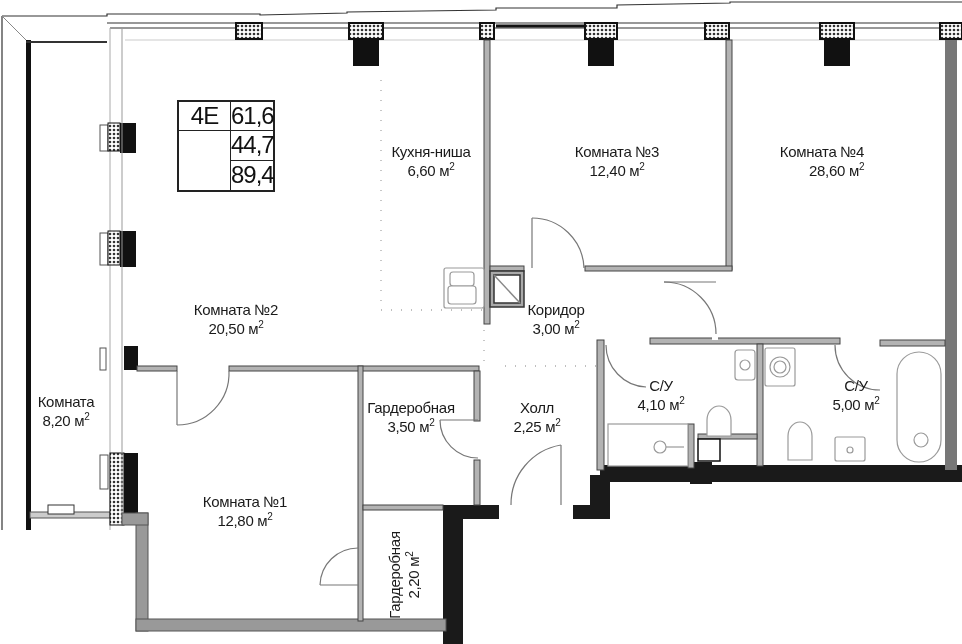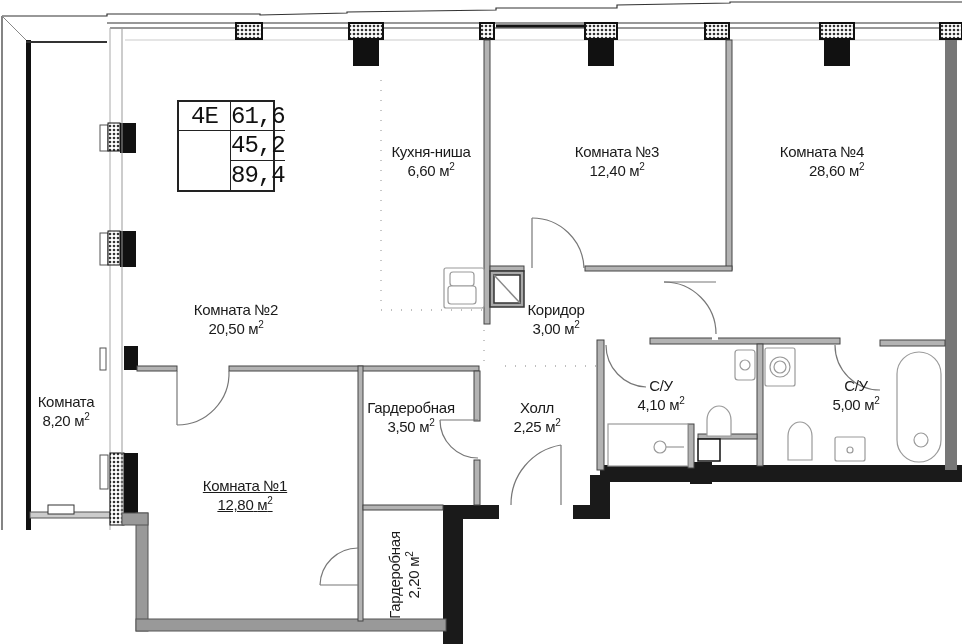--- a/index.html
+++ b/index.html
@@ -9,21 +9,21 @@
   .lbl { position: absolute; text-align: center; color: #1a1a1a; font-size: 15px;
          line-height: 19px; transform: translateX(-50%); white-space: nowrap;
          font-family: "Liberation Sans", "DejaVu Sans", sans-serif; letter-spacing: -0.3px; }
   .lbl .area sup { font-size: 10px; vertical-align: 6px; line-height: 0; }
   .vert { transform: translate(-50%,-50%) rotate(-90deg); }
   .badge { position: absolute; left: 177px; top: 100px; width: 98px; height: 92px;
            border: 2px solid #222; box-sizing: border-box; display: grid;
            grid-template-columns: 52px 1fr; grid-template-rows: 1fr 1fr 1fr; background:#fff; }
   .badge div { border-right: 1px solid #222; border-bottom: 1px solid #222; display:flex;
                align-items:center; justify-content:center; font-size: 24px; color:#111;
-               font-family: Liberation Mono, monospace; letter-spacing:-1px; }
+               font-family: Liberation Sans, sans-serif; letter-spacing:-1px; }
   .badge .code { grid-row: 1 / 2; }
   .badge .blank { grid-row: 2 / 4; border-bottom: none; }
   .badge .v { border-right: none; }
   .badge .v:last-child { border-bottom: none; }
 </style>
 </head>
 <body>
 
 <svg id="plan" viewBox="0 0 962 644" xmlns="http://www.w3.org/2000/svg">
   <defs>
@@ -172,21 +172,21 @@
     <line x1="381" y1="310" x2="484" y2="310"></line>
     <line x1="484" y1="330" x2="484" y2="366"></line>
     <line x1="505" y1="366" x2="600" y2="366"></line>
   </g>
 </svg>
 
 <div class="badge">
   <div class="code">4E</div>
   <div class="v">61,6</div>
   <div class="blank"></div>
-  <div class="v">45,2</div>
+  <div class="v">44,7</div>
   <div class="v">89,4</div>
 </div>
 
 <div class="lbl" style="left:431px;top:142px;">
   <div>Кухня-ниша</div>
   <div class="area"><span>6,60</span> <span>м</span><sup>2</sup></div>
 </div>
 <div class="lbl" style="left:592px;top:142px;margin-left:25px;">
   <div>Комната №3</div>
   <div class="area"><span>12,40</span> <span>м</span><sup>2</sup></div>
@@ -216,20 +216,20 @@
   <div class="area"><span>8,20</span> <span>м</span><sup>2</sup></div>
 </div>
 <div class="lbl" style="left:411px;top:398px;">
   <div>Гардеробная</div>
   <div class="area"><span>3,50</span> <span>м</span><sup>2</sup></div>
 </div>
 <div class="lbl" style="left:537px;top:398px;">
   <div>Холл</div>
   <div class="area"><span>2,25</span> <span>м</span><sup>2</sup></div>
 </div>
-<div class="lbl" style="left:245px;top:476px;text-decoration:underline;">
+<div class="lbl" style="left:245px;top:492px;">
   <div>Комната №1</div>
   <div class="area"><span>12,80</span> <span>м</span><sup>2</sup></div>
 </div>
 <div class="lbl vert" style="left:404px;top:575px;">
   <div>Гардеробная</div>
   <div class="area"><span>2,20</span> <span>м</span><sup>2</sup></div>
 </div>
 
 </body></html>

